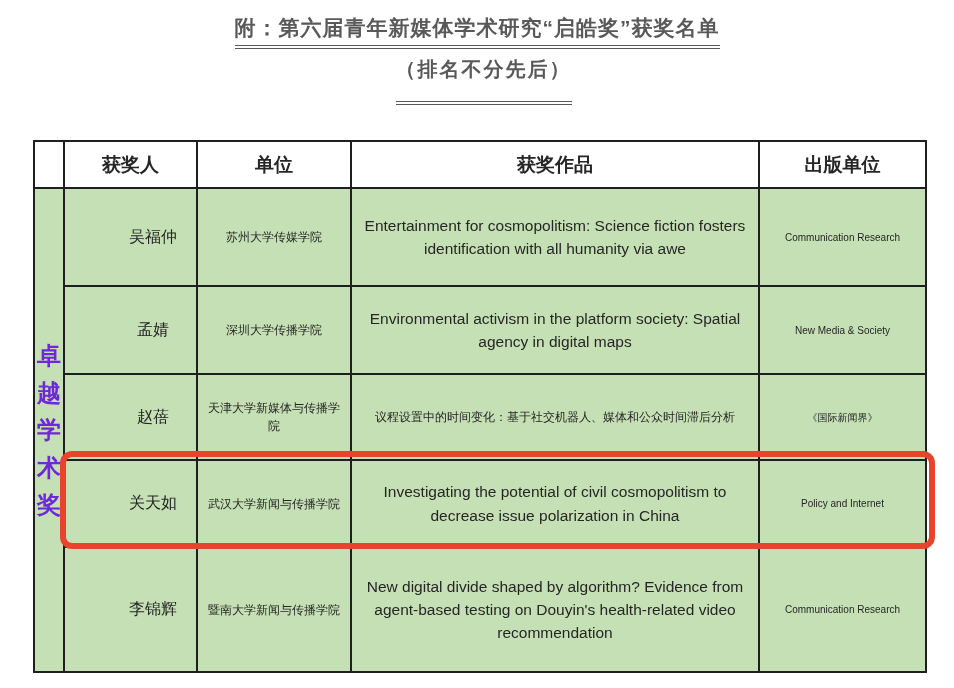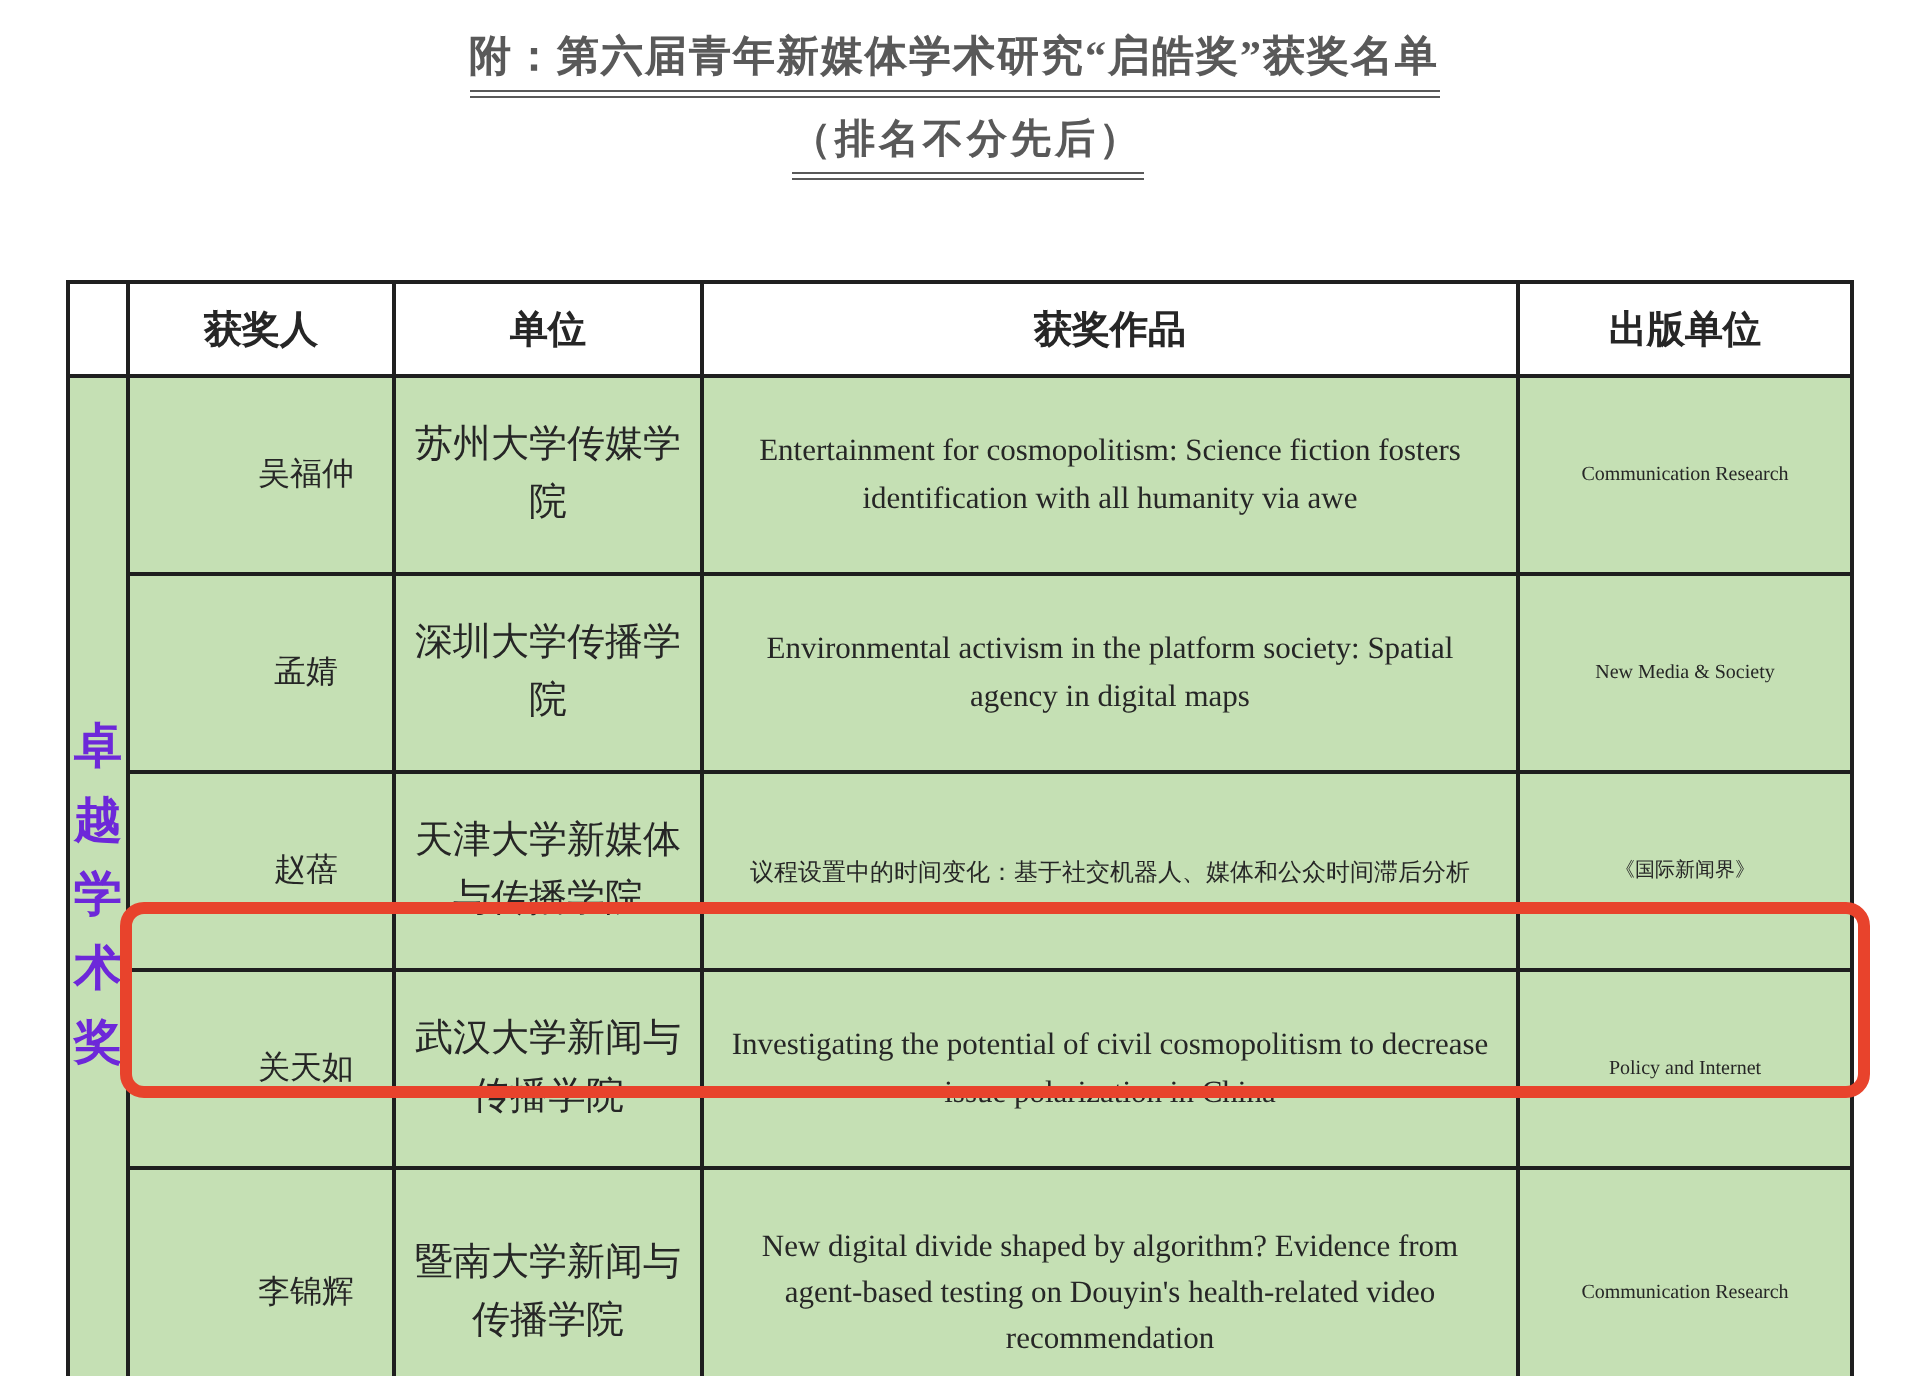--- a/index.html
+++ b/index.html
@@ -10,36 +10,36 @@
     --body-text:#262626;
   }
   *{margin:0;padding:0;box-sizing:border-box;}
   html,body{background:#ffffff;}
   body{
     width:954px;height:688px;
     font-family:"Liberation Sans","DejaVu Sans",sans-serif;
     color:var(--body-text);
     overflow:hidden;
   }
-  .doc{position:relative;width:810px;height:688px;background:#fff;font-family:Liberation Serif, serif;}
+  .doc{position:relative;width:810px;height:688px;background:#fff;}
 
   .title-wrap{position:absolute;top:14px;left:0;width:954px;text-align:center;}
   .title{
     display:inline-block;
     font-size:21px;font-weight:bold;color:var(--heading-text);
     letter-spacing:1px;
     padding-bottom:3px;
     border-bottom:4px double var(--heading-text);
   }
   .subtitle-wrap{position:absolute;top:56px;left:0;width:954px;text-align:center;}
   .subtitle{
     display:inline-block;
     font-size:20px;font-weight:bold;color:var(--heading-text);
     letter-spacing:2px;
-    padding-bottom:3px;
+    padding-bottom:18px;
     border-bottom:4px double var(--heading-text);
     margin-left:13px;
   }
 
   table.awards{
     position:absolute;left:33px;top:140px;
     width:892px;
     border-collapse:collapse;
     table-layout:fixed;
   }
@@ -60,21 +60,21 @@
   tr.r5{height:125px;}
   td.green{background:var(--cell-green);}
   td.cat{
     background:var(--cell-green);
     font-size:24px;font-weight:bold;color:#6d28d9;
     line-height:1.55;
     padding:0 2px;
     word-break:break-all;
   }
   td.name{font-size:16px;padding-left:45px;}
-  td.affil{font-size:19px;line-height:1.5;padding:20px 6px;}
+  td.affil{font-size:12px;line-height:1.5;padding:20px 6px;}
   td.work{font-size:15.5px;line-height:1.5;padding:4px 12px;}
   td.work.cjk{font-size:12px;}
   td.pub{font-size:10px;line-height:1.5;padding:2px 8px;}
 
   .highlight{
     position:absolute;
     left:60px;top:451px;width:875px;height:98px;
     border:6px solid var(--highlight-red);
     border-radius:12px;
     pointer-events:none;

